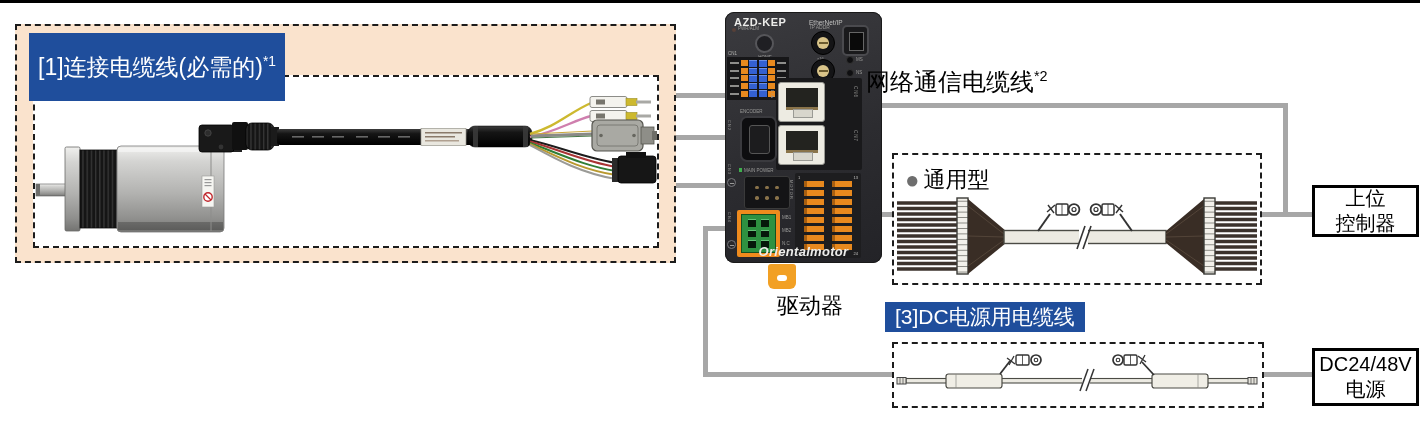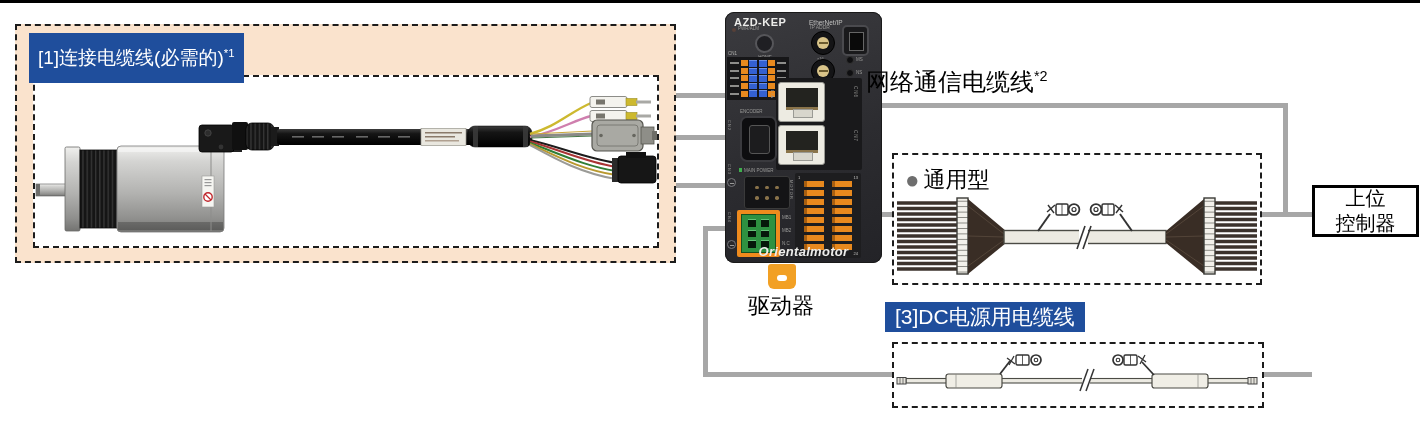--- a/index.html
+++ b/index.html
@@ -7,31 +7,31 @@
   .stage { position:relative; width:1420px; height:424px; background:#fff; overflow:hidden; }
   .abs { position:absolute; }
 
   .top-rule { left:0; top:0; width:1420px; height:3px; background:#000; }
 
   
   .peach-box { left:15px; top:24px; width:661px; height:239px; background:#fae3cd; border:2px dashed #1c1c1c; }
   .inner-box { left:33px; top:75px; width:626px; height:173px; background:#fff; border:2px dashed #1c1c1c; }
   .blue-label { background:#1f4e9c; color:#fff; white-space:nowrap; line-height:1.15; }
   .blue-label sup { font-size:60%; }
-  .label1 { left:29px; top:33px; font-size:19px; padding:14px 9px; }
+  .label1 { left:29px; top:33px; font-size:23px; padding:21px 9px; }
   .label2 { left:885px; top:112px; font-size:23px; padding:4px 10px; }
   .label3 { left:885px; top:302px; font-size:21px; padding:3px 10px; }
 
   
   .gline { background:#a7a7a7; }
 
   
   .net-label { left:866px; top:66px; font-size:24px; color:#000; }
   .net-label sup { font-size:60%; }
-  .driver-caption { left:748px; top:291px; width:95px; text-align:left; font-size:22px; color:#000; }
+  .driver-caption { left:748px; top:291px; width:95px; text-align:right; font-size:22px; color:#000; }
 
   
   .endpoint { width:107px; border:3px solid #000; background:#fff; color:#000;
               display:flex; flex-direction:column; justify-content:center; align-items:center;
               font-size:20px; line-height:25px; text-align:center; }
   .host-box { left:1312px; top:185px; height:52px; }
   .dc-box   { left:1312px; top:348px; height:58px; }
 
   
   .dash-box { background:#fff; border:2px dashed #1c1c1c; }
@@ -469,14 +469,18 @@
     <polyline points="1142,362 1154,375" fill="none" stroke="#333" stroke-width="1.8"></polyline>
     <rect x="1248" y="377.5" width="9" height="6.5" fill="#e4e2da" stroke="#444" stroke-width="1"></rect>
     <line x1="1251" y1="377.5" x2="1251" y2="384" stroke="#444" stroke-width="0.7"></line>
     <line x1="1254" y1="377.5" x2="1254" y2="384" stroke="#444" stroke-width="0.7"></line>
   </svg>
 
   <div class="abs endpoint host-box">
     <span>上位</span>
     <span>控制器</span>
   </div>
+  <div class="abs endpoint dc-box">
+    <span>DC24/48V</span>
+    <span>电源</span>
+  </div>
 
 </div>
 
 </body></html>

